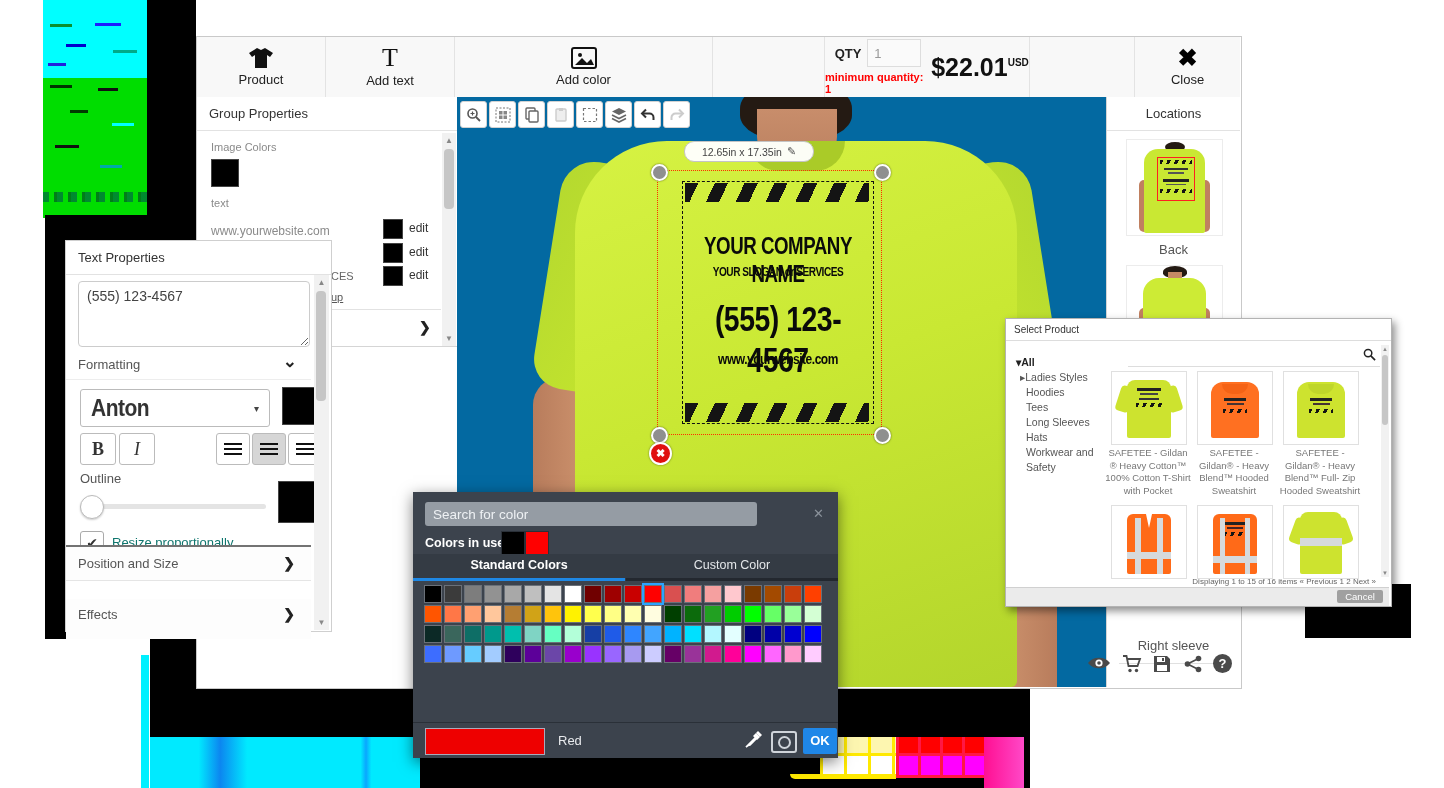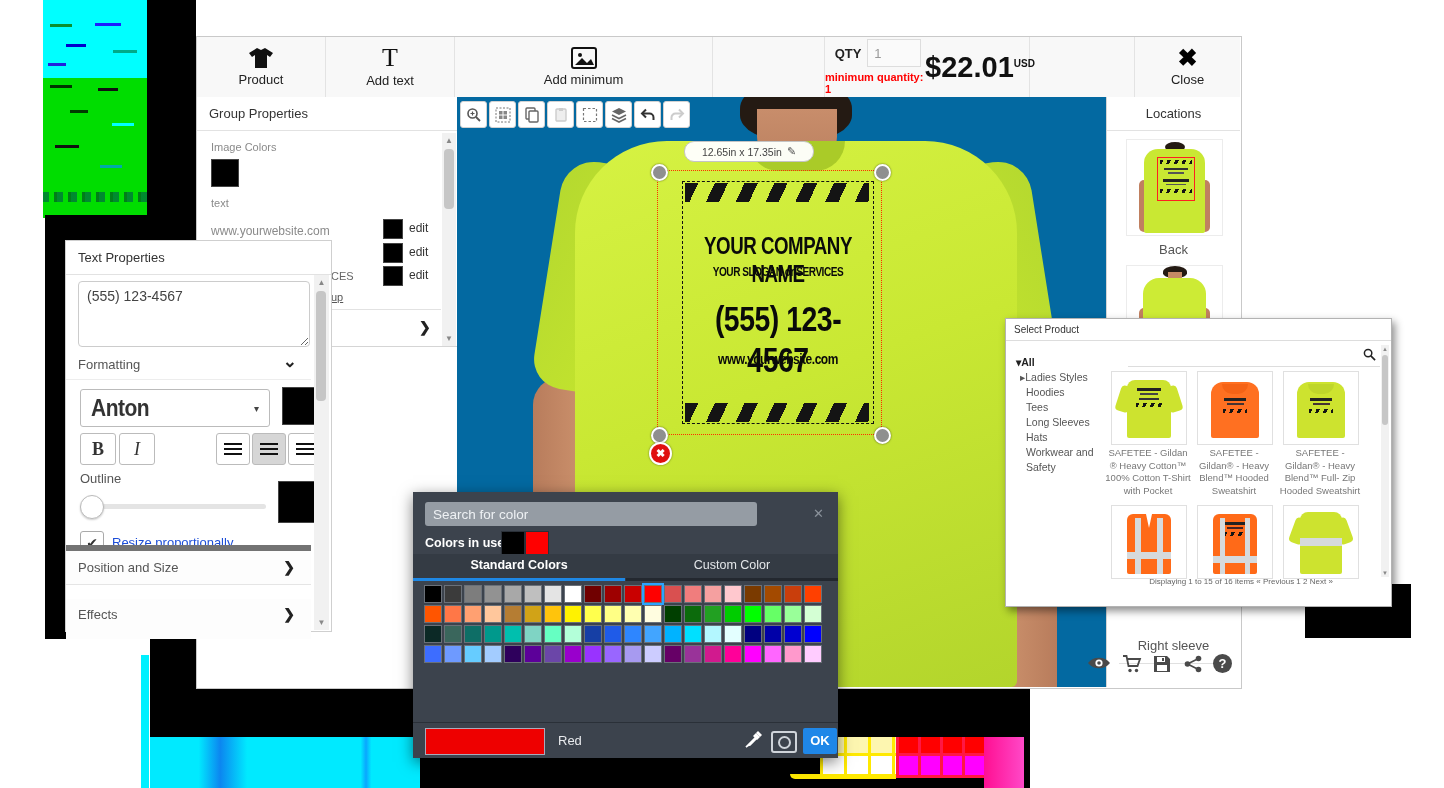--- a/index.html
+++ b/index.html
@@ -104,32 +104,32 @@
   <div class="tbsec" style="left:129px;width:128px;">
     <div style="font-family:'Liberation Serif',serif;font-size:26px;line-height:24px;color:#111;">T</div>
     <div class="tblbl">Add text</div>
   </div>
   <div class="tbsec" style="left:258px;width:257px;">
     <svg width="26" height="22" viewBox="0 0 26 22">
         <rect x="1" y="1" width="24" height="20" rx="2" fill="none" stroke="#111" stroke-width="2"></rect>
         <circle cx="9" cy="8" r="2" fill="#111"></circle>
         <path d="M4 18 L11 11 L16 16 L20 12 L23 18 Z" fill="#111"></path>
       </svg>
-    <div class="tblbl">Add minimum</div>
+    <div class="tblbl">Add color</div>
   </div>
 
   <div class="tbsec" style="left:627px;width:106px;border-left:1px solid #e3e3e3;">
     <div style="display:flex;align-items:center;gap:6px;">
       <span style="font-weight:bold;font-size:13px;color:#222;">QTY</span>
       <input style="width: 44px; height: 24px; border: 1px solid rgb(221, 221, 221); background: rgb(250, 250, 250); color: rgb(153, 153, 153); font-size: 13px; padding-left: 6px;" value="1">
     </div>
     <div style="color:#ff0000;font-weight:bold;font-size:11px;margin-top:4px;">minimum quantity: 1</div>
   </div>
   <div class="tbsec" style="left:734px;width:98px;">
-    <div><span style="font-size:29px;font-weight:bold;color:#111;text-align:center;">$22.01</span><span style="font-size:10px;font-weight:bold;color:#111;vertical-align:10px;">USD</span></div>
+    <div><span style="font-size:25px;font-weight:bold;color:#111;text-align:center;">$22.01</span><span style="font-size:10px;font-weight:bold;color:#111;vertical-align:10px;">USD</span></div>
   </div>
   <div class="tbsec" style="left:937px;width:105px;border-left:1px solid #e3e3e3;border-right:none;">
     <div style="font-size:24px;line-height:22px;color:#000;font-weight:bold;">✖</div>
     <div class="tblbl">Close</div>
   </div>
 
   <div class="abs" style="left:0;top:60px;width:260px;height:249px;background:#fff;border-right:1px solid #d5d5d5;border-bottom:1px solid #d5d5d5;">
     <div class="panelhdr">Group Properties</div>
     <div class="abs plabel" style="left:14px;top:44px;">Image Colors</div>
     <div class="abs swatch" style="left:14px;top:62px;width:26px;height:26px;"></div>
@@ -338,23 +338,23 @@
     <span class="alignbars"></span>
   </div>
   <div class="abs" style="left:14px;top:230px;font-size:13px;color:#555;">Outline</div>
   <div class="abs" style="left:14px;top:254px;width:186px;height:22px;">
     <div style="position:absolute;left:0;top:9px;width:100%;height:5px;background:#e4e4e4;border-radius:3px;"></div>
     <div style="position:absolute;left:0;top:0;width:22px;height:22px;background:#fff;border:1px solid #bbb;border-radius:50%;box-shadow:0 1px 2px rgba(0,0,0,.2);"></div>
   </div>
   <div class="abs swatch" style="left:212px;top:240px;width:40px;height:40px;"></div>
   <div class="abs" style="left:14px;top:290px;width:240px;height:24px;">
     <span style="position:absolute;left:0;top:0;width:22px;height:22px;border:1px solid #aaa;border-radius:3px;display:flex;align-items:center;justify-content:center;font-size:14px;color:#333;">✔</span>
-    <span style="position:absolute;left:32px;top:4px;font-size:13px;color:#1d4ed8;">Resize proportionally</span>
-  </div>
-  <div class="abs" style="left:0;top:304px;width:245px;height:33px;border-top:6px solid #737373;border-bottom:1px solid #e5e5e5;background:#fdfdfd;">
+    <span style="position:absolute;left:32px;top:4px;font-size:13px;color:#0f766e;">Resize proportionally</span>
+  </div>
+  <div class="abs" style="left:0;top:304px;width:245px;height:33px;border-top:2px solid #737373;border-bottom:1px solid #e5e5e5;background:#fdfdfd;">
     <span style="position:absolute;left:12px;top:9px;font-size:13px;color:#555;">Position and Size</span>
     <span class="chev" style="position:absolute;right:16px;top:8px;">❯</span>
   </div>
   <div class="abs" style="left:0;top:358px;width:245px;height:40px;background:#fdfdfd;">
     <span style="position:absolute;left:12px;top:8px;font-size:13px;color:#555;">Effects</span>
     <span class="chev" style="position:absolute;right:16px;top:7px;">❯</span>
   </div>
   <div class="sbtrack" style="left:248px;top:34px;width:15px;height:355px;">
     <div class="sbarrow" style="top:3px;">▲</div>
     <div class="sbthumb" style="left:2px;top:16px;width:10px;height:110px;"></div>
@@ -428,21 +428,24 @@
       <div style="position:absolute;left:0;top:42px;width:44px;height:7px;background:#d6dadc;"></div>
     </div>
   </div>
   <div class="pimg" style="left:277px;top:186px;height:72px;">
     <div class="gsleeve" style="left:8px;top:12px;background:#cde32f;transform:rotate(20deg);"></div>
     <div class="gsleeve" style="left:52px;top:12px;background:#cde32f;transform:rotate(-20deg);"></div>
     <div class="gbody" style="left:16px;top:6px;width:42px;height:62px;background:#cde32f;">
       <div style="position:absolute;left:0;top:26px;width:42px;height:8px;background:#d6dadc;"></div>
     </div>
   </div>
-  <div style="position:absolute;left:100px;top:258px;width:270px;text-align:center;font-size:8px;color:#666;">Displaying 1 to 15 of 16 items « Previous 1 2 Next »</div>
+  <div style="position:absolute;left:100px;top:258px;width:270px;text-align:right;font-size:8px;color:#666;">Displaying 1 to 15 of 16 items « Previous 1 2 Next »</div>
+  <div class="abs" style="left:0;top:268px;width:383px;height:18px;background:#ebebeb;border-top:1px solid #d0d0d0;">
+    <div style="position:absolute;right:6px;top:2px;width:46px;height:13px;background:#a0a0a0;border-radius:2px;color:#fff;font-size:9.5px;text-align:center;line-height:13px;cursor:pointer;">Cancel</div>
+  </div>
   <div class="sbtrack" style="left:375px;top:26px;width:8px;height:232px;">
     <div class="sbarrow" style="top:1px;font-size:6px;">▲</div>
     <div class="sbthumb" style="left:1px;top:10px;width:6px;height:70px;"></div>
     <div class="sbarrow" style="bottom:1px;font-size:6px;">▼</div>
   </div>
 </div>
 
 <div id="picker" class="abs">
   <input id="pickerSearch" placeholder="Search for color" style="">
   <div style="position:absolute;right:14px;top:14px;color:#8b929b;font-size:13px;cursor:pointer;">✕</div>

